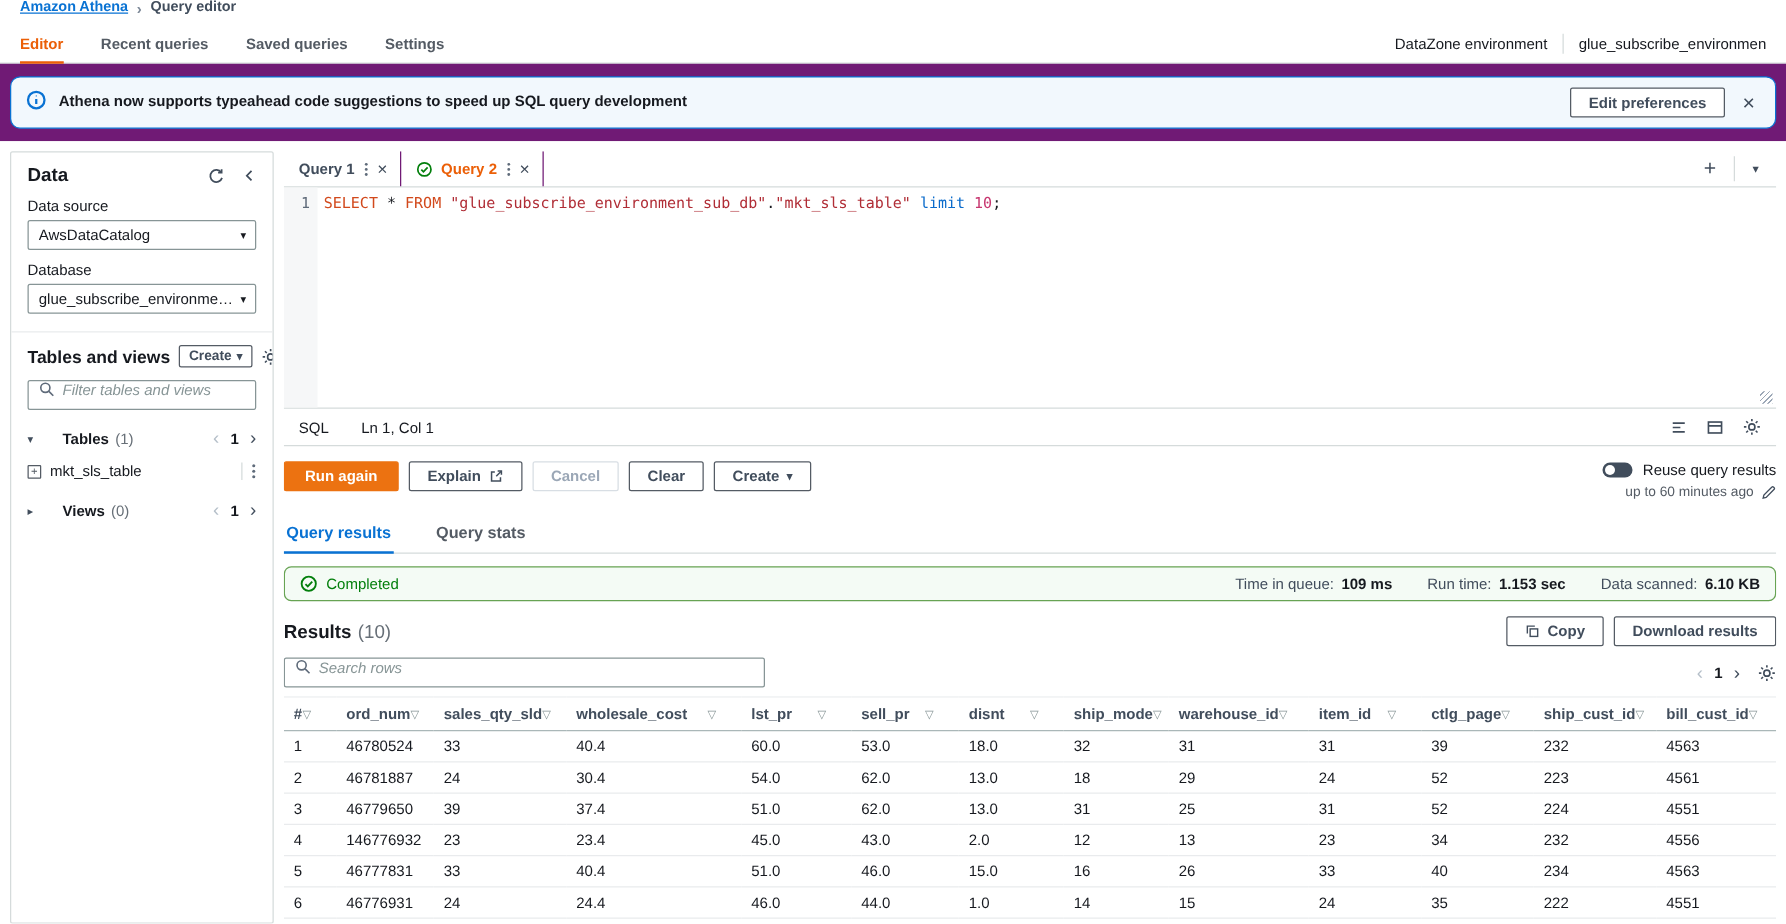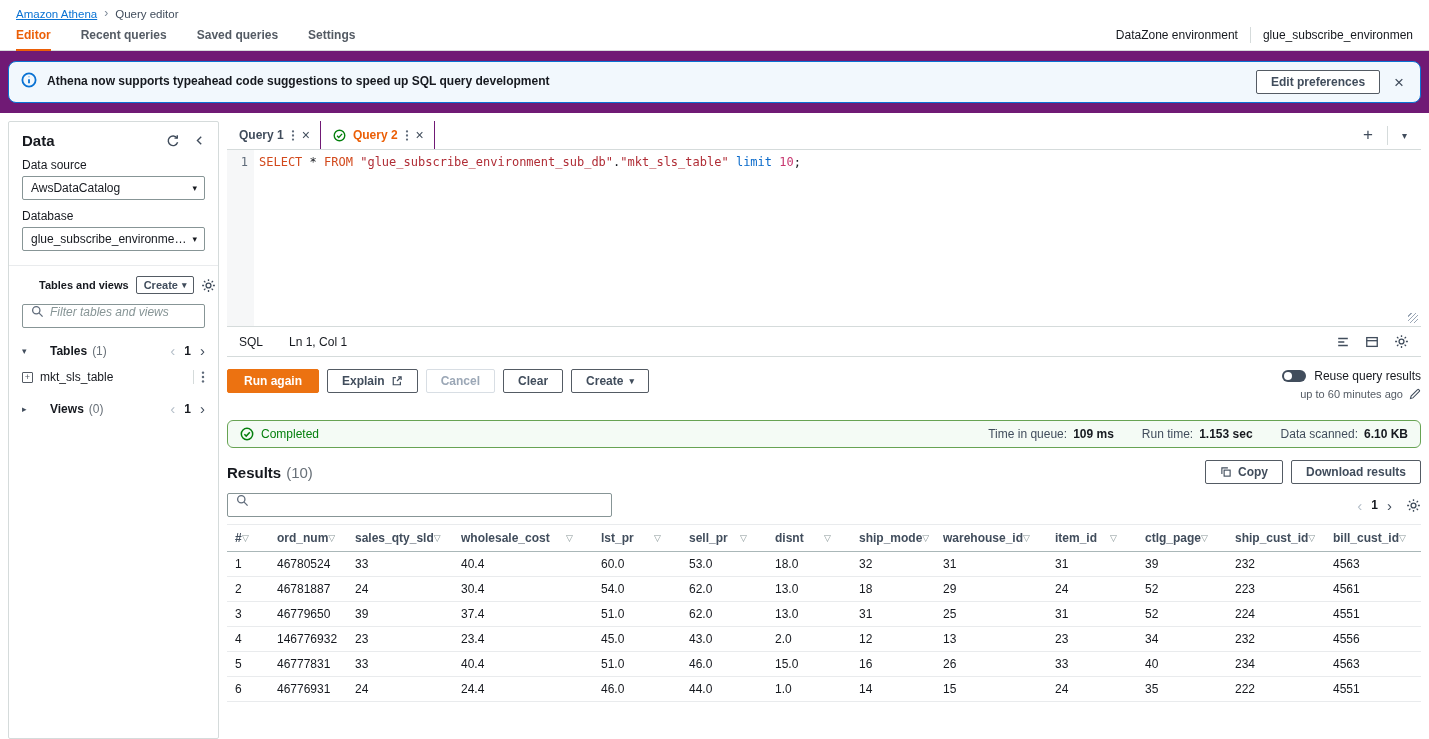--- a/index.html
+++ b/index.html
@@ -3,21 +3,21 @@
 <meta charset="utf-8">
 <style>
   * { box-sizing: border-box; margin: 0; padding: 0; }
   html, body { background: #fff; }
   body {
     width: 1429px; height: 739px; overflow: hidden;
     display: flex; flex-direction: column;
     font-family: "Liberation Sans", sans-serif; color: #16191f;
   }
   
-  .breadcrumbs { flex: none; height: 20px; display: flex; align-items: flex-end; gap: 7px; padding: 0 16px; font-size: 11.5px; }
+  .breadcrumbs { flex: none; height: 20px; display: flex; align-items: flex-start; gap: 7px; padding: 0 16px; font-size: 11.5px; font-weight: bold; }
   .crumb-link { color: #0972d3; text-decoration: underline; cursor: pointer; }
   .crumb-sep { color: #7d8998; font-size: 12px; }
   .crumb-cur { color: #414d5c; }
   
   .navbar { flex: none; height: 31px; display: flex; align-items: stretch; padding: 0 16px 0 16px; border-bottom: 1px solid #d5dbdb; }
   .nav-tab { display: flex; align-items: center; margin-right: 30px; font-size: 12px; font-weight: 700; color: #545b64; position: relative; cursor: pointer; white-space: nowrap; }
   .nav-tab.active { color: #eb5f07; }
   .nav-tab.active::after { content: ''; position: absolute; left: 0; right: 0; bottom: -1px; height: 2px; background: #eb5f07; }
   .nav-right { margin-left: auto; display: flex; align-items: center; gap: 12px; font-size: 12px; color: #16191f; white-space: nowrap; overflow: hidden; }
   .nav-divider { width: 1px; height: 16px; background: #d5dbdb; }
@@ -40,21 +40,21 @@
   
   .sidebar { width: 211px; flex: none; background: #fff; border: 1px solid #d5dbdb; border-radius: 2px; padding: 10px 13px; overflow: hidden; }
   .side-head { display: flex; align-items: center; gap: 14px; margin-bottom: 4px; }
   .side-title { font-size: 15px; font-weight: 700; flex: 1; }
   .icon-btn { color: #414d5c; cursor: pointer; display: inline-flex; align-items: center; }
   .field-label { font-size: 12px; color: #16191f; margin: 9px 0 4px; }
   .select { height: 24px; border: 1px solid #879596; border-radius: 2px; background: #fff; display: flex; align-items: center; justify-content: space-between; padding: 0 7px 0 8px; font-size: 12px; cursor: pointer; }
   .select-val { overflow: hidden; text-overflow: ellipsis; white-space: nowrap; }
   .side-div { border: none; border-top: 1px solid #e9ebed; margin: 14px -13px 10px; }
   .tv-head { display: flex; align-items: center; gap: 7px; }
-  .tv-title { font-size: 11px; font-weight: 700; flex: 1; white-space: nowrap; margin-left: 17px; }
+  .tv-title { font-size: 14px; font-weight: 700; flex: 1; white-space: nowrap; }
   .search { height: 24px; border: 1px solid #879596; border-radius: 2px; background: #fff; display: flex; align-items: flex-start; gap: 6px; padding: 0 8px; color: #5f6b7a; }
   .search input { border: none; outline: none; flex: 1; min-width: 0; background: transparent; font-family: inherit; font-size: 12px; font-style: italic; color: #16191f; }
   .search input::placeholder { color: #879596; font-style: italic; }
   .side-search { margin-top: 10px; }
   .section-row { display: flex; align-items: center; gap: 5px; margin-top: 15px; font-size: 12px; }
   .tri { font-size: 9px; color: #414d5c; width: 11px; cursor: pointer; }
   .sec-label { font-weight: 700; color: #16191f; margin-left: 12px; }
   .sec-count { color: #687078; }
   .pager { margin-left: auto; display: flex; align-items: center; gap: 9px; font-size: 12px; }
   .pg-prev, .pg-next { font-size: 15px; line-height: 1; color: #414d5c; cursor: pointer; }
@@ -336,20 +336,24 @@
           <span>up to 60 minutes ago</span>
           <span class="icon-btn">
             <svg width="12" height="12" viewBox="0 0 16 16" fill="none" stroke="currentColor" stroke-width="1.4">
                 <path d="M2 14l.8-3.2 8.6-8.6a1.1 1.1 0 0 1 1.6 0l.8.8a1.1 1.1 0 0 1 0 1.6l-8.6 8.6L2 14z"></path>
               </svg>
           </span>
         </div>
       </div>
     </div>
 
+    <div class="rtabs">
+      <div class="rtab active">Query results</div>
+      <div class="rtab">Query stats</div>
+    </div>
 
     <div class="green-banner">
       <span class="gb-icon">
         <svg width="14" height="14" viewBox="0 0 16 16" fill="none" stroke="currentColor" stroke-width="1.7">
             <circle cx="8" cy="8" r="6.5"></circle>
             <path d="M5 8.3l2.1 2.1L11.2 6"></path>
           </svg>
       </span>
       <span class="gb-label">Completed</span>
       <div class="gb-stats">
@@ -384,20 +388,21 @@
     </div>
 
     <div class="results-toolbar">
       <div class="search res-search">
         <span style="display:inline-flex">
           <svg width="13" height="13" viewBox="0 0 16 16" fill="none" stroke="currentColor" stroke-width="1.6">
               <circle cx="6.5" cy="6.5" r="4.5"></circle>
               <path d="M10 10l4.3 4.3"></path>
             </svg>
         </span>
+        <input type="text" placeholder="Search rows" style="">
       </div>
       <div class="toolbar-right">
         <span class="pager">
           <span class="pg-prev disabled">‹</span>
           <span class="pg-num">1</span>
           <span class="pg-next">›</span>
         </span>
         <span class="icon-btn">
           <svg width="15" height="15" viewBox="0 0 16 16" fill="none" stroke="currentColor" stroke-width="1.4">
               <circle cx="8" cy="8" r="2.6"></circle>

